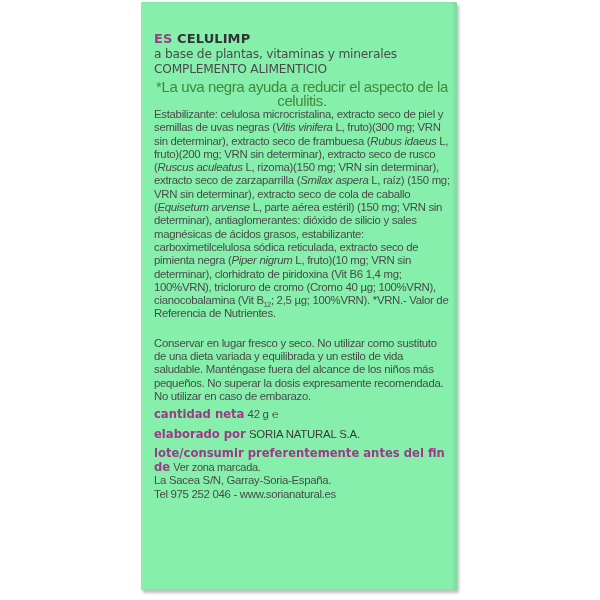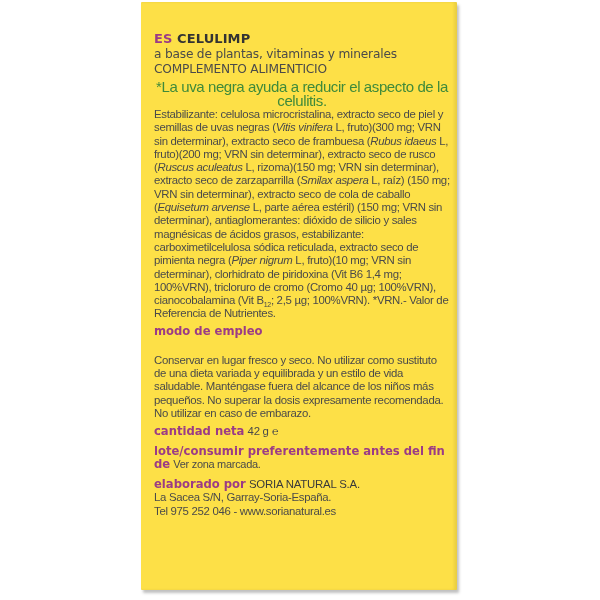--- a/index.html
+++ b/index.html
@@ -1,19 +1,19 @@
 <!DOCTYPE html>
 <html><head>
   <meta charset="utf-8">
   <style>
     html, body { margin: 0; padding: 0; background: #ffffff; }
     body { width: 600px; height: 600px; position: relative; overflow: hidden; font-family: "Liberation Sans", "DejaVu Sans", sans-serif; }
     .box {
       position: absolute; left: 141px; top: 2px; width: 316px; height: 588px;
-      background: #fde047;
+      background: #86efac;
       box-shadow: 2px 3px 3px rgba(0,0,0,0.25), inset -3px 0 3px rgba(0,0,0,0.08);
       border-radius: 1px;
     }
     .content { position: absolute; left: 13px; top: 29px; width: 296px; color: #4a4a4a; }
     .title { font-family: "DejaVu Sans", sans-serif; font-weight: bold; font-size: 13px; line-height: 16px; color: #333; letter-spacing: 0.1px; }
     .title .es { color: #9b3b86; }
     .subtitle { font-family: "DejaVu Sans", sans-serif; font-size: 12.2px; line-height: 13.5px; color: #4a4a4a; margin-top: 1px; letter-spacing: -0.2px; }
     .claim { font-size: 15px; line-height: 14px; color: #3f8a3a; margin-top: 4px; letter-spacing: -0.4px; text-align: center; }
     .section-head { font-family: "DejaVu Sans", sans-serif; font-weight: bold; font-size: 11.6px; line-height: 13px; color: #9b3b86; letter-spacing: 0; }
     .ing-head { margin-top: 4px; }
@@ -37,32 +37,31 @@
     <div class="title">
       <span class="es">ES</span>
       <span>CELULIMP</span>
     </div>
     <div class="subtitle">a base de plantas, vitaminas y minerales</div>
     <div class="subtitle">COMPLEMENTO ALIMENTICIO</div>
     <div class="claim">*La uva negra ayuda a reducir el aspecto de la celulitis.</div>
 
     <div class="body" id="ingredients-body"><span>Estabilizante: celulosa microcristalina, extracto seco de piel y semillas de uvas negras (</span><i>Vitis vinifera</i><span> L, fruto)(300 mg; VRN sin determinar), extracto seco de frambuesa (</span><i>Rubus idaeus</i><span> L, fruto)(200 mg; VRN sin determinar), extracto seco de rusco (</span><i>Ruscus aculeatus</i><span> L, rizoma)(150 mg; VRN sin determinar), extracto seco de zarzaparrilla (</span><i>Smilax aspera</i><span> L, raíz) (150 mg; VRN sin determinar), extracto seco de cola de caballo (</span><i>Equisetum arvense</i><span> L, parte aérea estéril) (150 mg; VRN sin determinar), antiaglomerantes: dióxido de silicio y sales magnésicas de ácidos grasos, estabilizante: carboximetilcelulosa sódica reticulada, extracto seco de pimienta negra (</span><i>Piper nigrum</i><span> L, fruto)(10 mg; VRN sin determinar), clorhidrato de piridoxina (Vit B6 1,4 mg; 100%VRN), tricloruro de cromo (Cromo 40 µg; 100%VRN), cianocobalamina (Vit B</span><sub>12</sub><span>; 2,5 µg; 100%VRN). *VRN.- Valor de Referencia de Nutrientes.</span></div>
 
-    <div class="section-head" style="margin-top:4px">modo de empleo</div>
     <div class="body para2">Conservar en lugar fresco y seco. No utilizar como sustituto de una dieta variada y equilibrada y un estilo de vida saludable. Manténgase fuera del alcance de los niños más pequeños. No superar la dosis expresamente recomendada. No utilizar en caso de embarazo.</div>
 
     <div class="inline-row">
       <span class="section-head">cantidad neta</span>
       <span class="body">42 g</span>
       <span class="estimate">℮</span>
     </div>
+    <div class="inline-row elab">
+      <span class="section-head">elaborado por</span>
+      <span class="maker">SORIA NATURAL S.A.</span>
+    </div>
     <div class="inline-row lote">
       <span class="section-head">lote/consumir preferentemente antes del fin de</span>
       <span class="body val">Ver zona marcada.</span>
-    </div>
-    <div class="inline-row elab">
-      <span class="section-head">elaborado por</span>
-      <span class="maker">SORIA NATURAL S.A.</span>
     </div>
     <div class="body">La Sacea S/N, Garray-Soria-España.</div>
     <div class="body">Tel 975 252 046 - www.sorianatural.es</div>
   </div>
 </div>
 
 </body></html>

